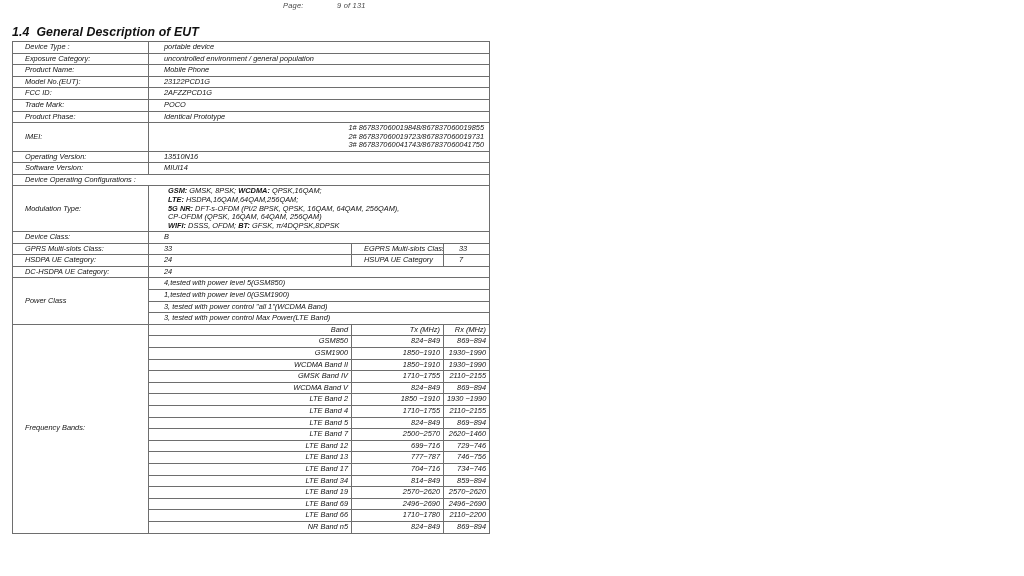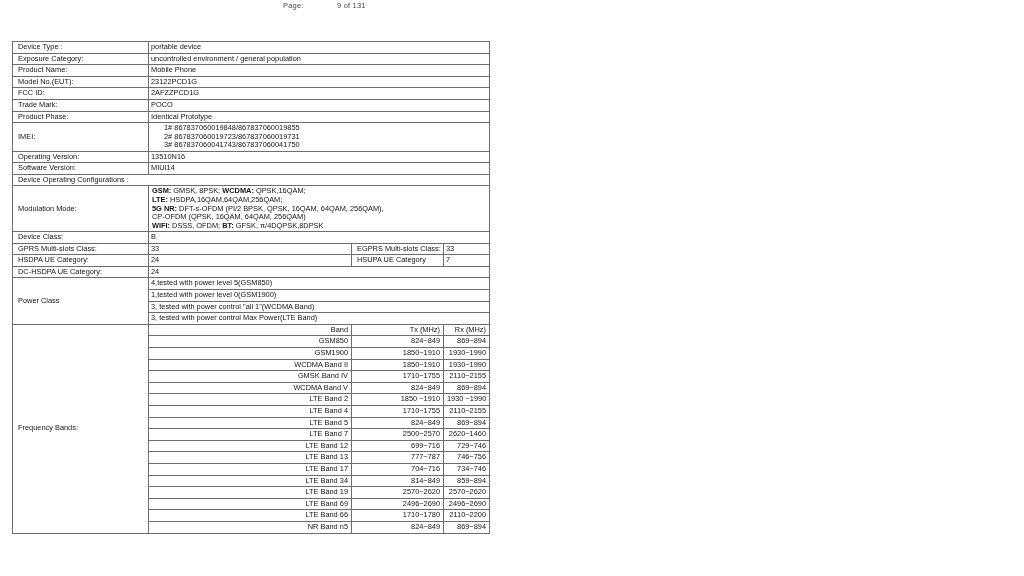--- a/index.html
+++ b/index.html
@@ -3,21 +3,21 @@
 <meta charset="utf-8">
 <style>
   * { box-sizing: border-box; }
   html, body {
     margin: 0; padding: 0;
     width: 1024px; height: 576px;
     background: #ffffff;
     font-family: "Liberation Sans", sans-serif;
     overflow: hidden;
   }
-  #root { position: relative; width: 884px; height: 576px; background:#fff; }
+  #root { position: relative; width: 884px; height: 576px; background:#fff;font-style:italic; }
 
   
   .page { position: absolute; top: 0; height: 576px; background: #fff; }
   #page-left  { left: 0;   width: 512px; }
   #page-right { left: 512px; width: 512px; }
   .gutter { position:absolute; left:505px; top:0; width:14px; height:576px;
             background: linear-gradient(to right,#fff 0%,#fff 35%,#e9e9e9 50%,#fff 65%,#fff 100%); }
 
   
   .hdr-l {
@@ -46,39 +46,42 @@
     vertical-align: middle;
     white-space: nowrap;
     overflow: hidden;
   }
   .c { text-align: right; }
   .b { font-weight: bold; }
 
   
   #tbl-eut { position:absolute; left: 12px; top: 41px; width: 477px; }
   #tbl-eut td { height: 11.6px; }
-  #tbl-eut td.lbl { padding-left: 5px; }
-  #tbl-eut td.val { padding-left: 2px; }
-  .mod-cell { padding: 1px 3px !important; line-height: 10.5px; white-space: normal; margin-top: 24px; }
-  .imei-cell { padding: 1px 15px !important; line-height: 10.4px; }
+  #tbl-eut td.lbl { padding-left: 12px; }
+  #tbl-eut td.val { padding-left: 15px; }
+  .mod-cell { padding: 1px 19px !important; line-height: 10.5px; white-space: normal; margin-top: 24px; }
+  .imei-cell { padding: 1px 5px !important; line-height: 10.4px; text-align: right; }
 </style>
 </head>
 <body>
 
 <div id="root">
 
   <div class="topline"></div>
   <div class="gutter"></div>
 
   <div class="page" id="page-left">
 
     <div class="hdr-l">
       <span class="k">Page:</span><span>9 of 131</span>
     </div>
 
+    <div class="sec-title">
+      <span class="num">1.4</span><span>General Description of EUT</span>
+    </div>
 
     <table class="tbl" id="tbl-eut">
       <colgroup>
           <col style="width:136px">
           <col style="width:203px">
           <col style="width:92px">
           <col style="width:46px">
         </colgroup>
       <tbody>
         <tr>
@@ -122,21 +125,21 @@
           <td class="val" colspan="3">13510N16</td>
         </tr>
         <tr>
           <td class="lbl">Software Version:</td>
           <td class="val" colspan="3">MIUI14</td>
         </tr>
         <tr>
           <td class="lbl" colspan="4">Device Operating Configurations :</td>
         </tr>
         <tr>
-          <td class="lbl">Modulation Mode:</td>
+          <td class="lbl">Modulation Type:</td>
           <td class="val mod-cell" colspan="3">
             <div><span class="b">GSM:</span><span> GMSK, 8PSK; </span><span class="b">WCDMA:</span><span> QPSK,16QAM;</span></div>
             <div><span class="b">LTE:</span><span> HSDPA,16QAM,64QAM,256QAM;</span></div>
             <div><span class="b">5G NR:</span><span> DFT-s-OFDM (PI/2 BPSK, QPSK, 16QAM, 64QAM, 256QAM),</span></div>
             <div><span>CP-OFDM (QPSK, 16QAM, 64QAM, 256QAM)</span></div>
             <div><span class="b">WIFI:</span><span> DSSS, OFDM; </span><span class="b">BT:</span><span> GFSK, π/4DQPSK,8DPSK</span></div>
           </td>
         </tr>
         <tr>
           <td class="lbl">Device Class:</td>

